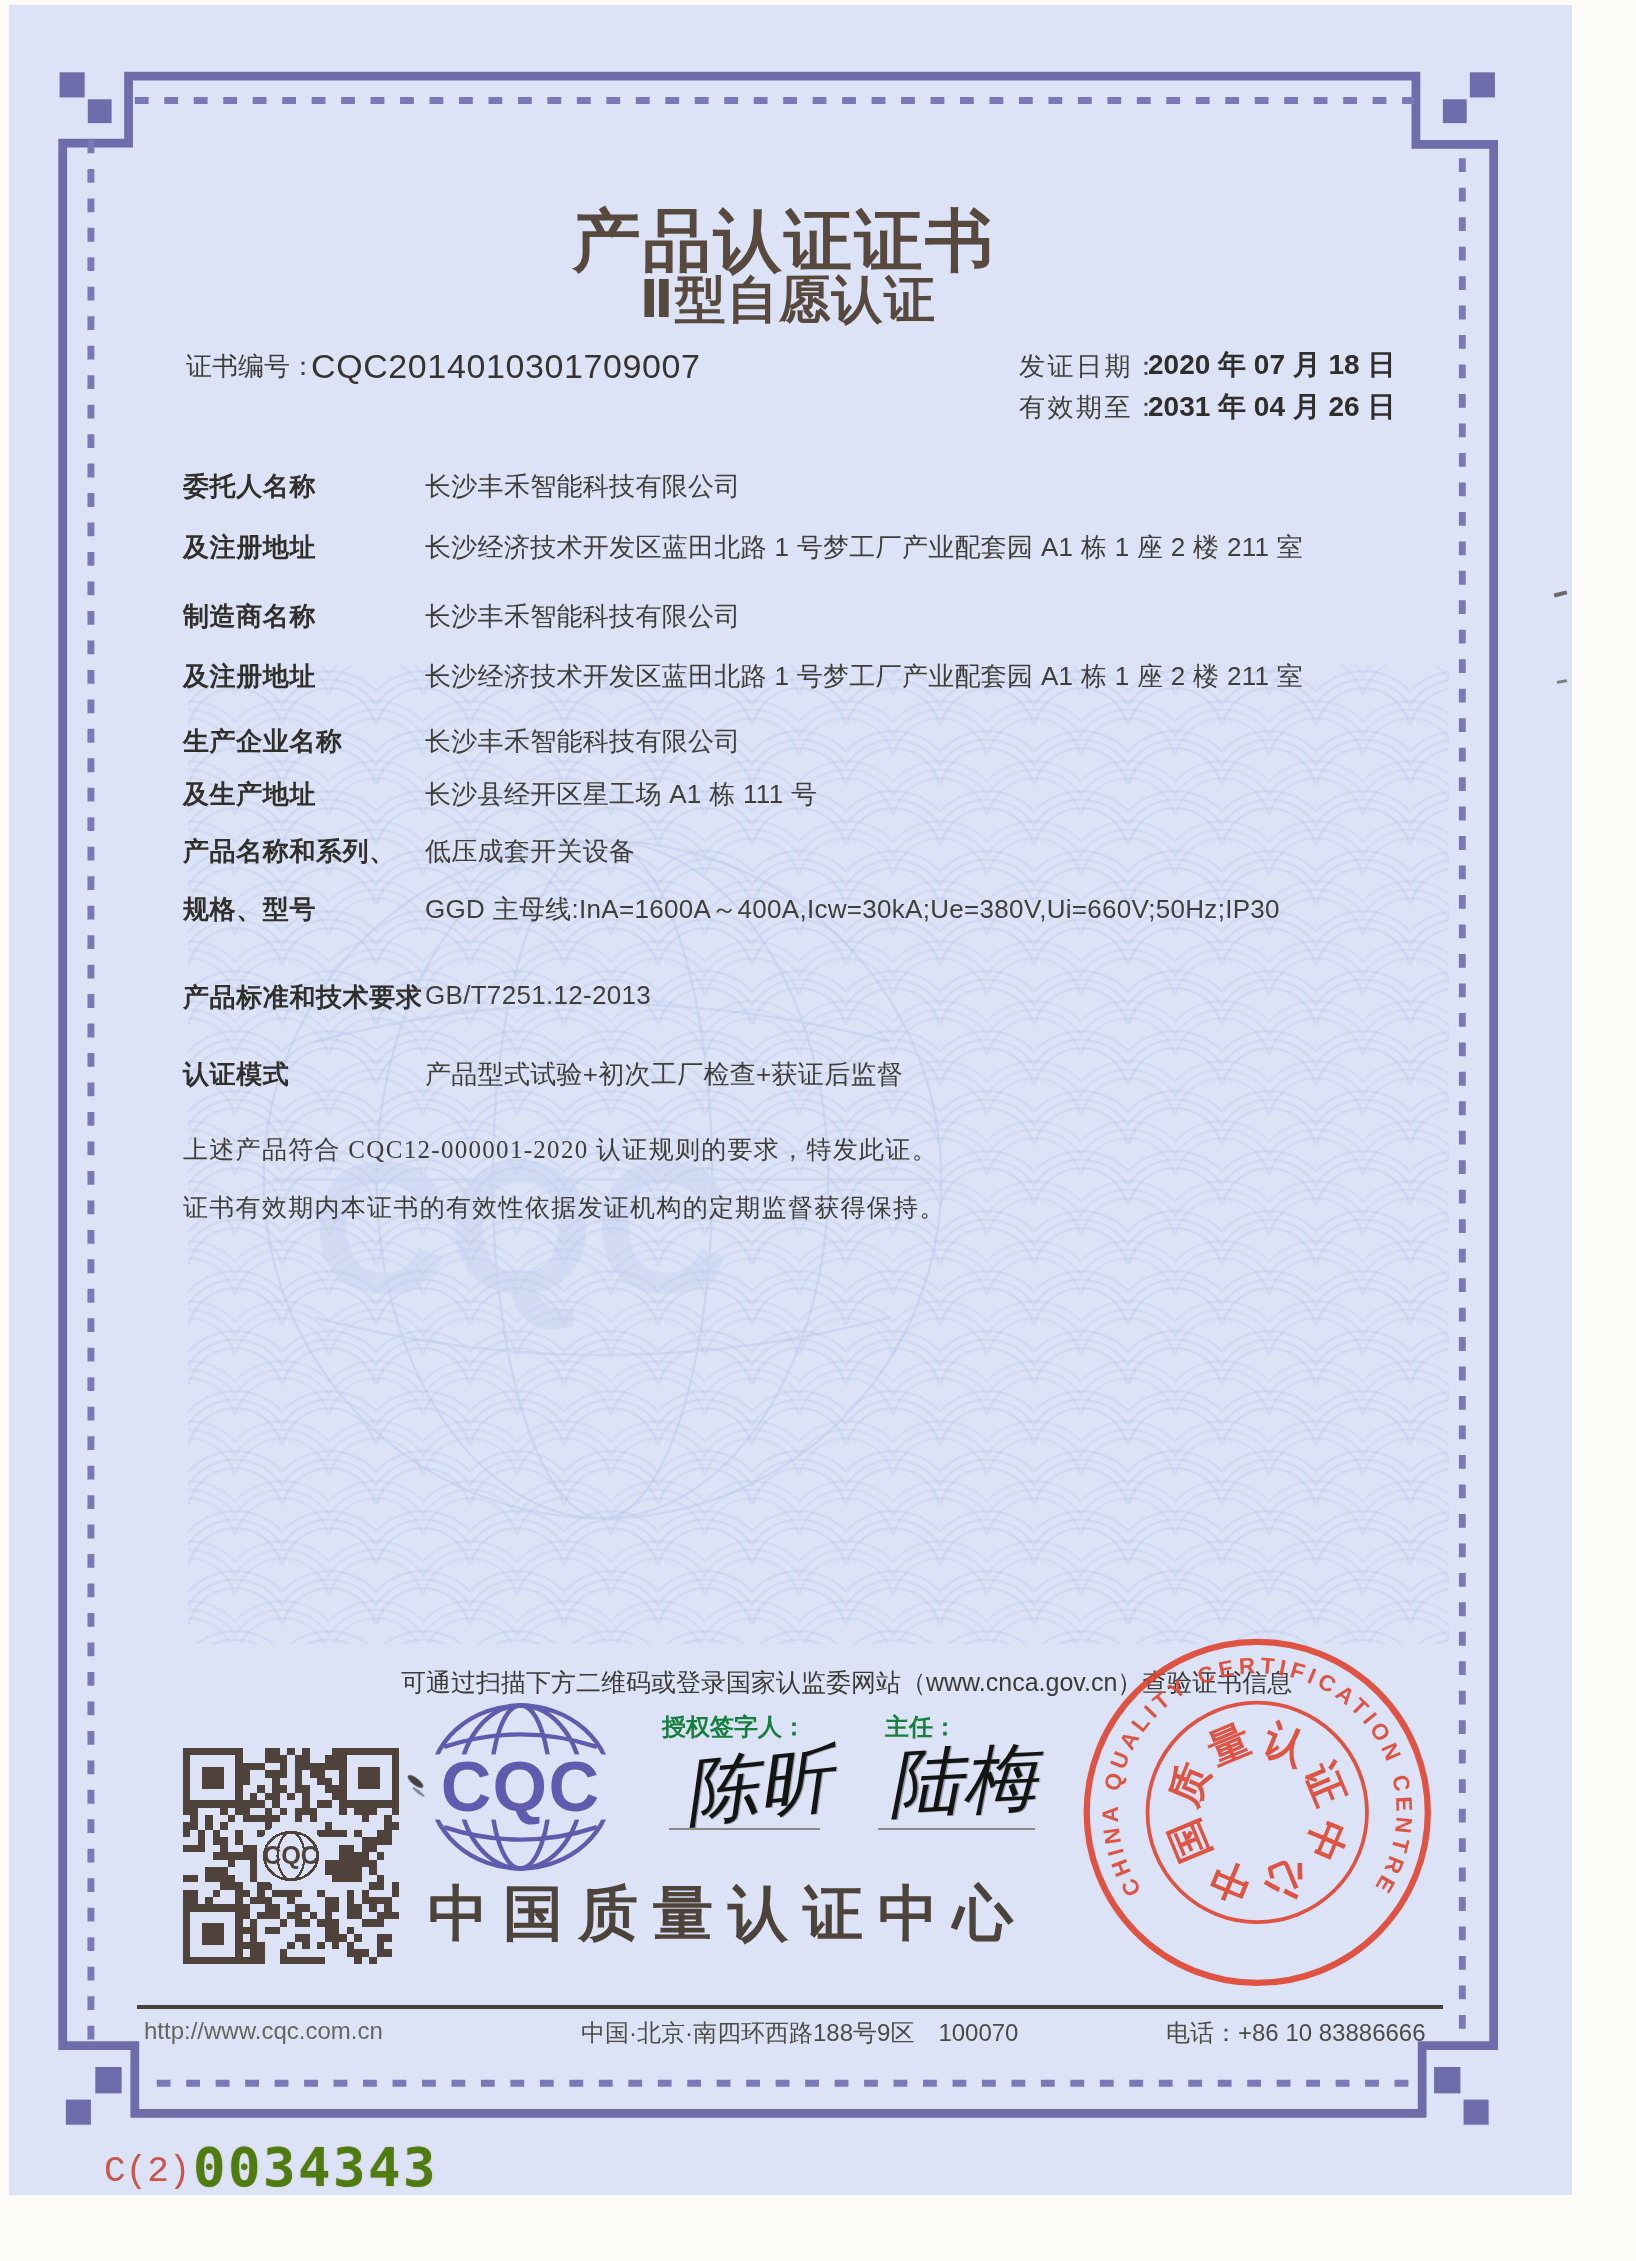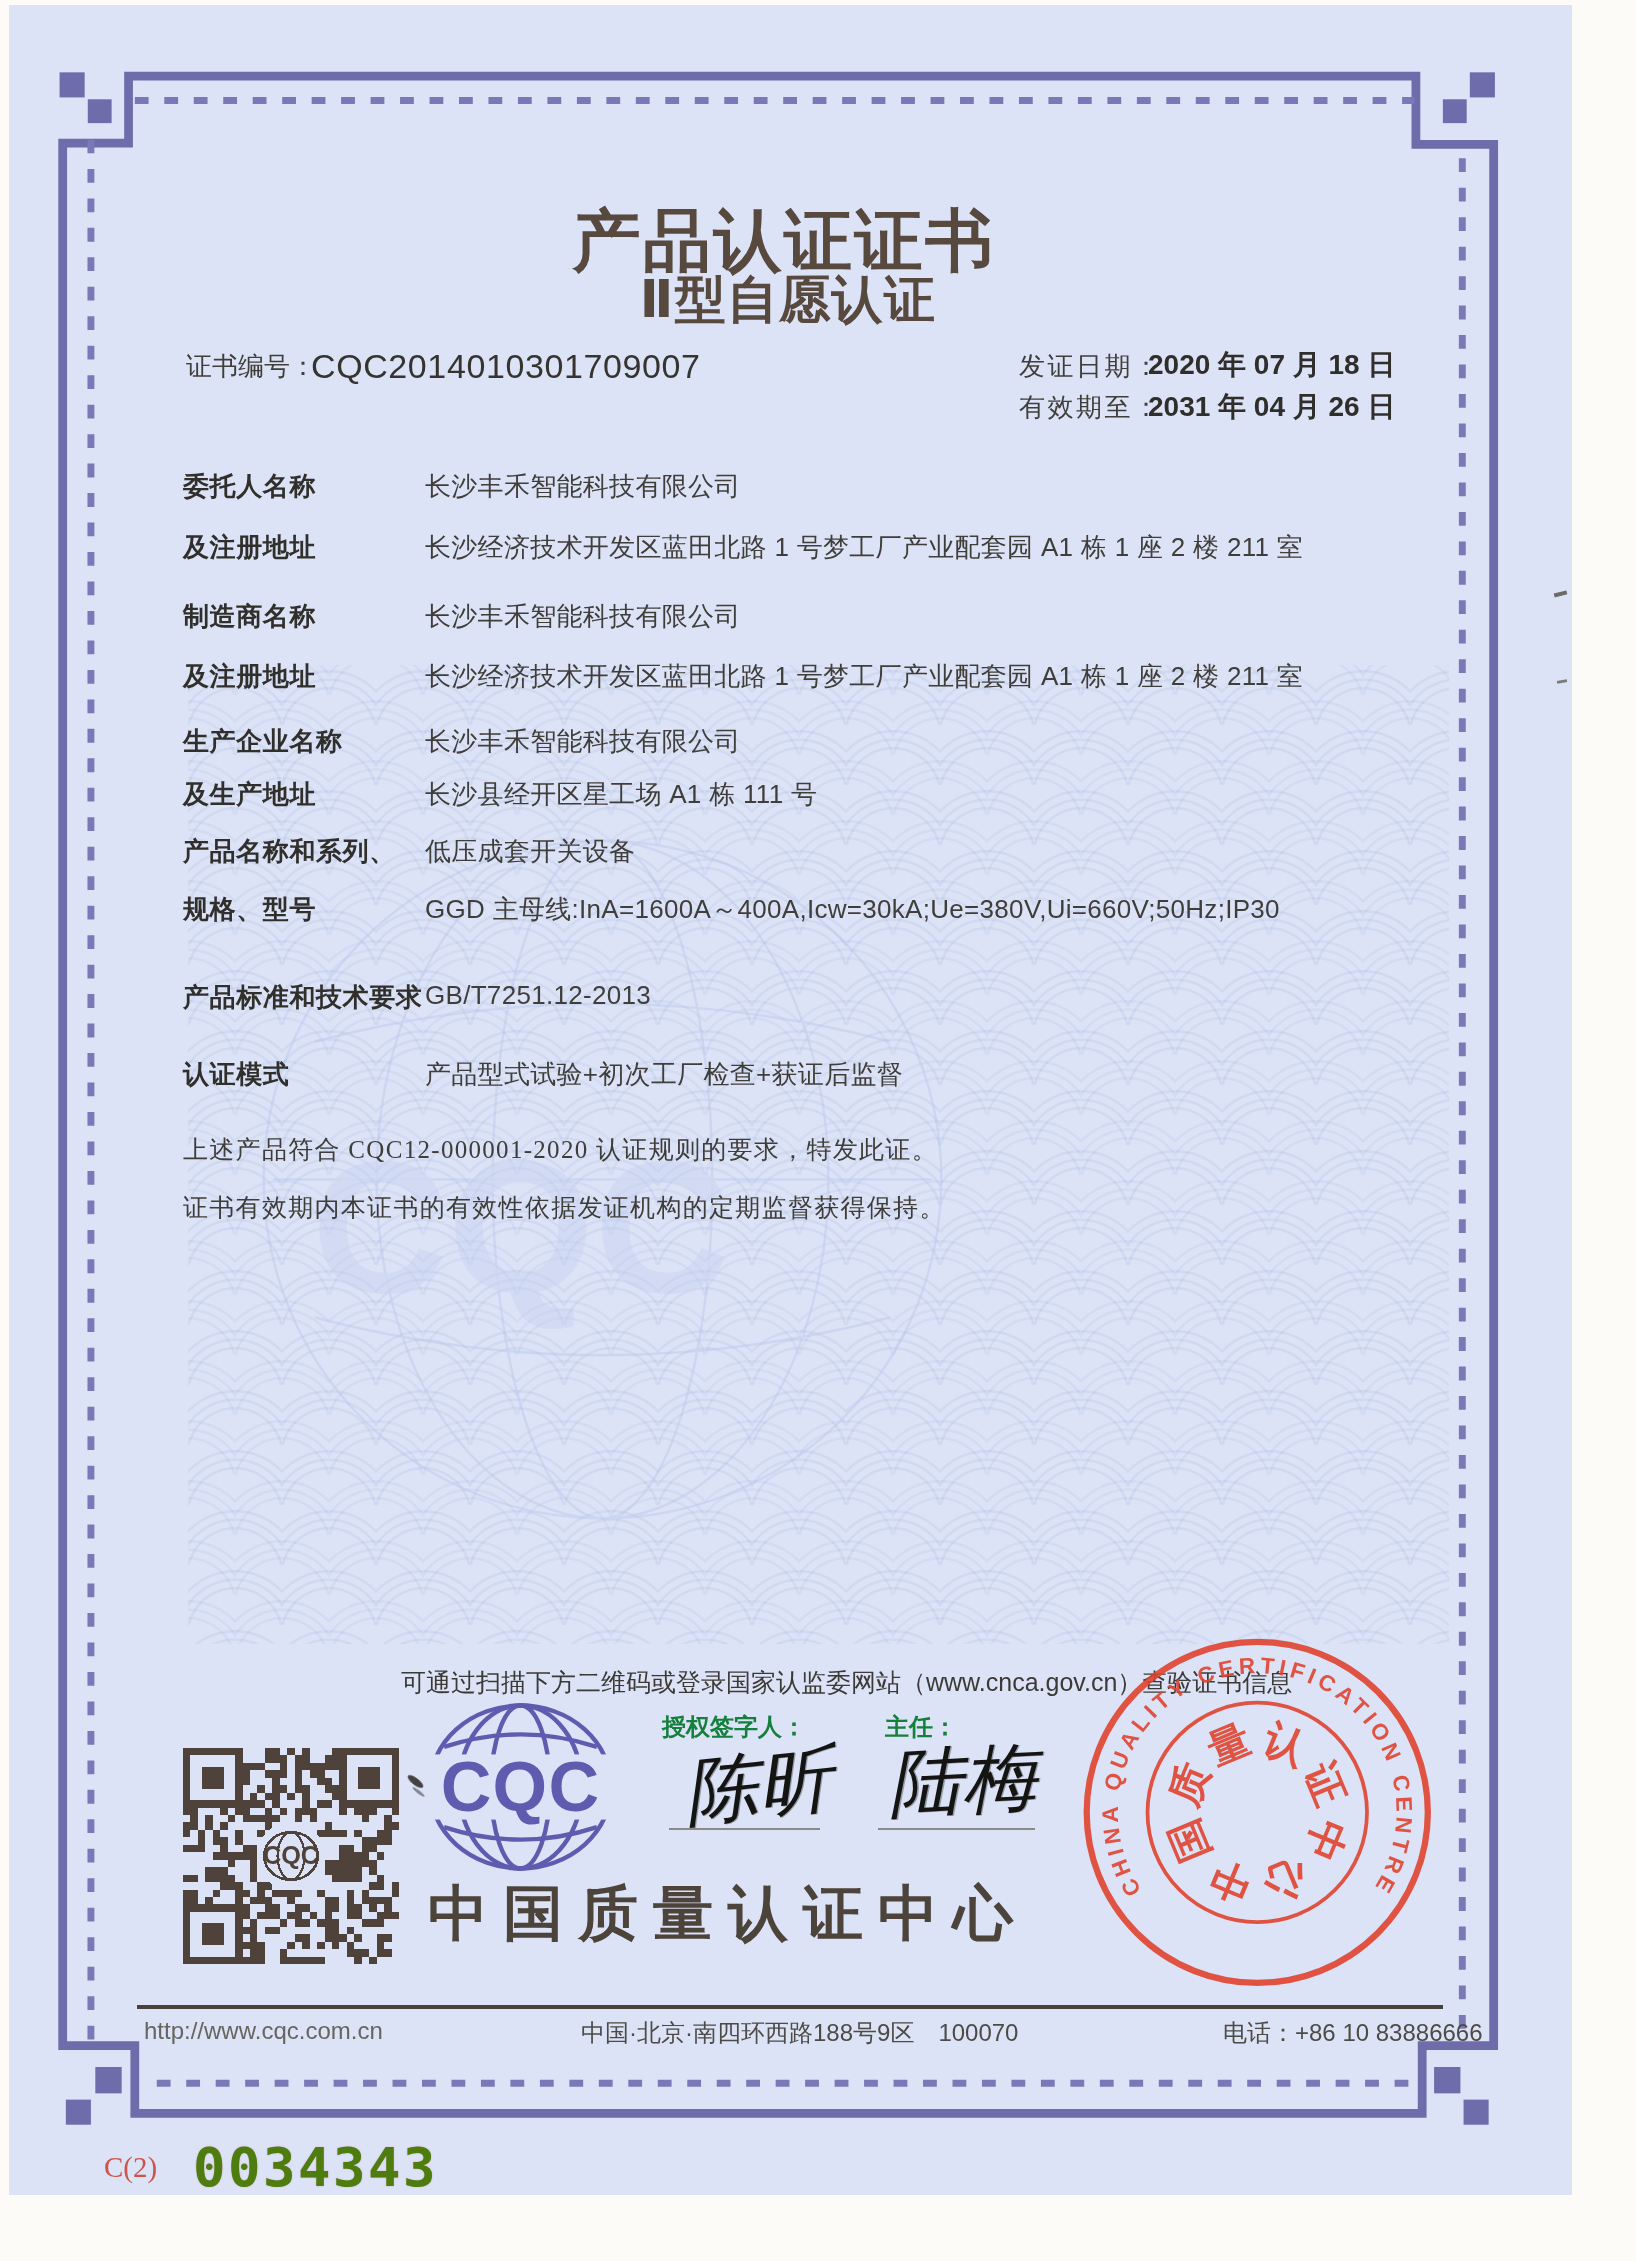--- a/index.html
+++ b/index.html
@@ -55,25 +55,25 @@
     text-shadow:1.3px 0.6px 0 rgba(20,20,18,.35);
   }
   .org-name{
     position:absolute;left:728px;top:1874px;transform:translateX(-50%);
     font-size:60px;font-weight:600;color:#4c433b;letter-spacing:15px;white-space:nowrap;
   }
   .footer-rule{position:absolute;left:137px;top:2005px;width:1306px;height:3.8px;background:#45443c;}
   .footer-item{position:absolute;top:2017px;font-size:24px;color:#4c4b45;white-space:nowrap;}
   .footer-url{left:144px;color:#66655f;}
   .footer-addr{left:581px;}
-  .footer-phone{left:1223px;}
+  .footer-phone{left:1166px;}
   .stamp-svg{position:absolute;left:0;top:0;width:1636px;height:2261px;pointer-events:none;opacity:.9;}
   
-  .serial-prefix{position:absolute;left:104px;top:2151px;font-family:Liberation Serif, serif;
-    font-size:29px;color:#cd544a;}
+  .serial-prefix{position:absolute;left:104px;top:2151px;font-family:Liberation Mono, monospace;
+    font-size:36px;color:#cd544a;}
   .serial-number{position:absolute;left:193px;top:2136px;font-family:"DejaVu Sans Mono","Liberation Mono",monospace;
     font-size:54px;font-weight:bold;color:#4d7c0f;letter-spacing:2.5px;text-shadow:0 0 1.3px rgba(198,73,63,.5);}
   
   .smudge{position:absolute;left:406px;top:1778px;width:19px;height:7px;background:#2a2622;border-radius:50%;
     transform:rotate(38deg);opacity:.85;box-shadow:8.8px 6.3px 0 -1.9px rgba(42,38,34,.6);}
   .fold-tick1{position:absolute;left:1554px;top:592px;width:12.5px;height:3.8px;background:#6b6a66;transform:rotate(-14deg);}
   .fold-tick2{position:absolute;left:1557px;top:680px;width:10px;height:3.1px;background:#7b7a76;transform:rotate(-10deg);}
   .speck1{position:absolute;left:987px;top:666px;width:4.4px;height:4.4px;background:#63625e;border-radius:50%;}
 </style>
 </head>

